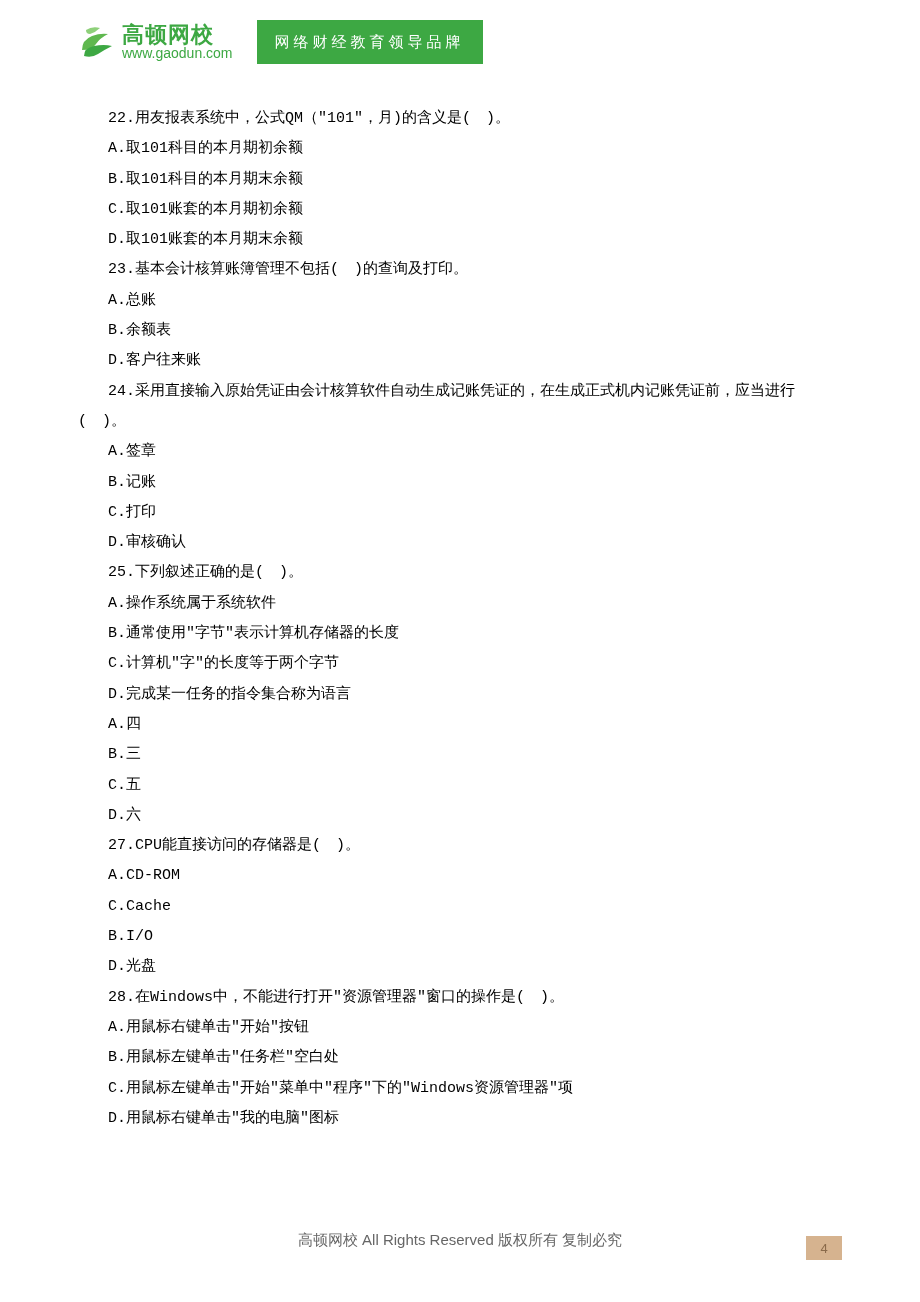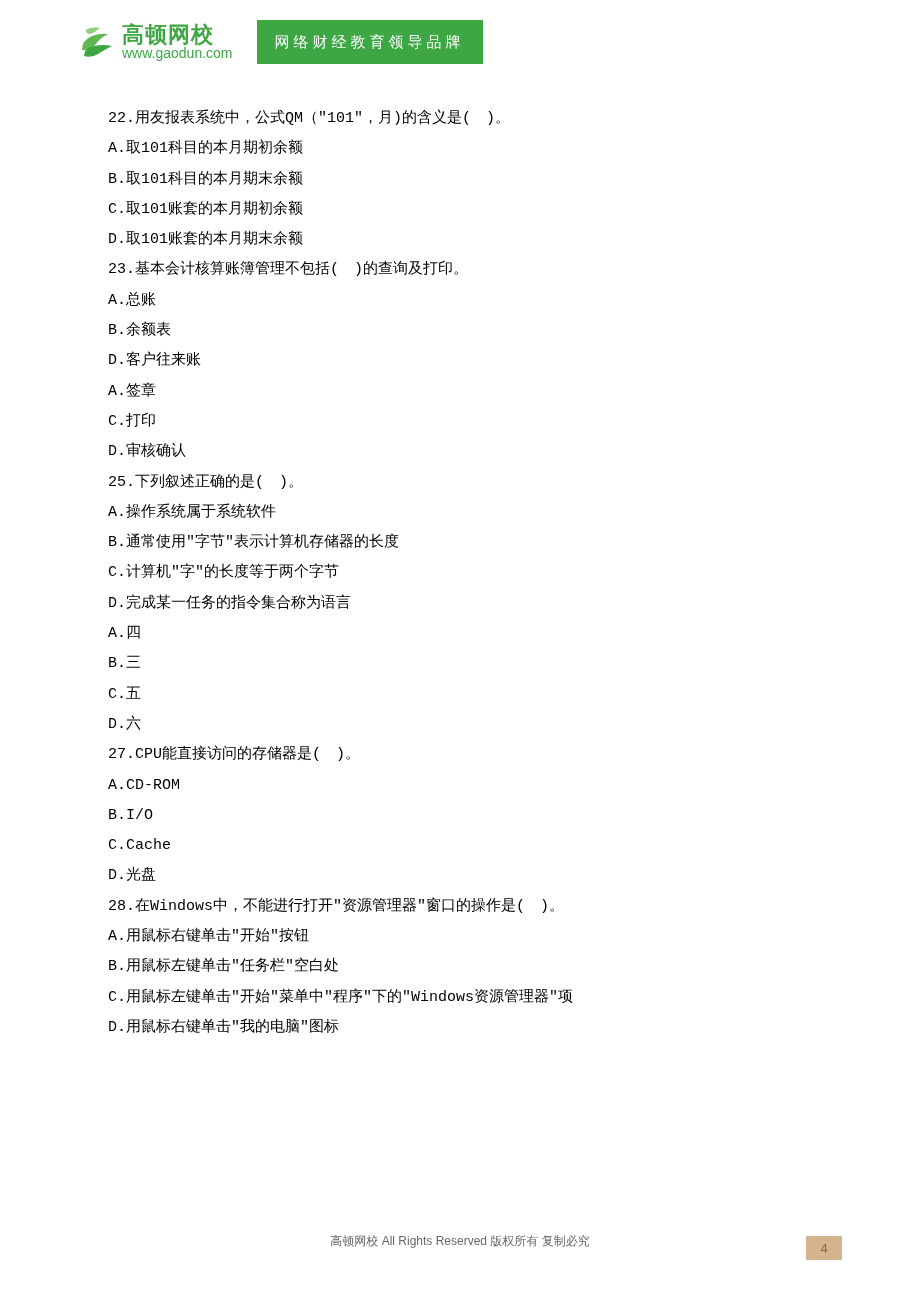--- a/index.html
+++ b/index.html
@@ -67,21 +67,21 @@
   .content p {
     margin: 0;
   }
   .indent { text-indent: 2em; }
   .footer {
     position: absolute;
     bottom: 52px;
     left: 0;
     right: 0;
     text-align: center;
-    font-size: 12px;
+    font-size: 15px;
     color: #666666;
     font-family: "SimSun", "宋体", Arial, sans-serif;
   }
   .footer .arr { font-family: Arial, sans-serif; }
   .page-num-box {
     position: absolute;
     bottom: 42px;
     right: 78px;
     width: 36px;
     height: 24px;
@@ -117,36 +117,38 @@
 <div class="content" id="content-root">
     <p class="indent">22.用友报表系统中，公式QM（"101"，月)的含义是(　)。</p>
     <p class="indent">A.取101科目的本月期初余额</p>
     <p class="indent">B.取101科目的本月期末余额</p>
     <p class="indent">C.取101账套的本月期初余额</p>
     <p class="indent">D.取101账套的本月期末余额</p>
     <p class="indent">23.基本会计核算账簿管理不包括(　)的查询及打印。</p>
     <p class="indent">A.总账</p>
     <p class="indent">B.余额表</p>
     <p class="indent">D.客户往来账</p>
+    <p style="text-indent: 2em;">24.采用直接输入原始凭证由会计核算软件自动生成记账凭证的，在生成正式机内记账凭证前，应当进行(　)。</p>
     <p class="indent">A.签章</p>
+    <p class="indent">B.记账</p>
     <p class="indent">C.打印</p>
     <p class="indent">D.审核确认</p>
     <p class="indent">25.下列叙述正确的是(　)。</p>
     <p class="indent">A.操作系统属于系统软件</p>
     <p class="indent">B.通常使用"字节"表示计算机存储器的长度</p>
     <p class="indent">C.计算机"字"的长度等于两个字节</p>
     <p class="indent">D.完成某一任务的指令集合称为语言</p>
     <p class="indent">A.四</p>
     <p class="indent">B.三</p>
     <p class="indent">C.五</p>
     <p class="indent">D.六</p>
     <p class="indent">27.CPU能直接访问的存储器是(　)。</p>
     <p class="indent">A.CD-ROM</p>
+    <p class="indent">C.Cache</p>
     <p class="indent">B.I/O</p>
-    <p class="indent">C.Cache</p>
     <p class="indent">D.光盘</p>
     <p class="indent">28.在Windows中，不能进行打开"资源管理器"窗口的操作是(　)。</p>
     <p class="indent">A.用鼠标右键单击"开始"按钮</p>
     <p class="indent">B.用鼠标左键单击"任务栏"空白处</p>
     <p class="indent">C.用鼠标左键单击"开始"菜单中"程序"下的"Windows资源管理器"项</p>
     <p class="indent">D.用鼠标右键单击"我的电脑"图标</p>
   </div>
 
 <div class="footer">
   <span>高顿网校</span><span class="arr"> All Rights Reserved  </span><span>版权所有 复制必究</span>

